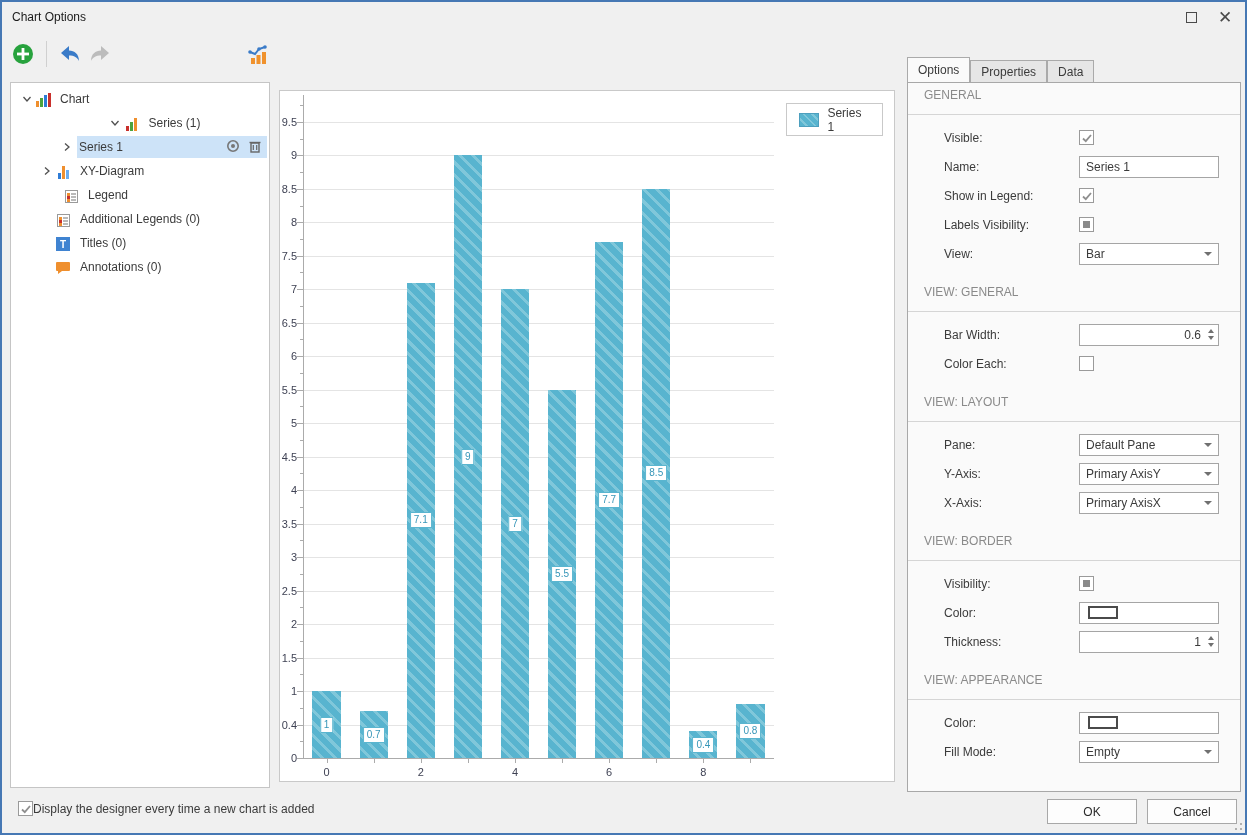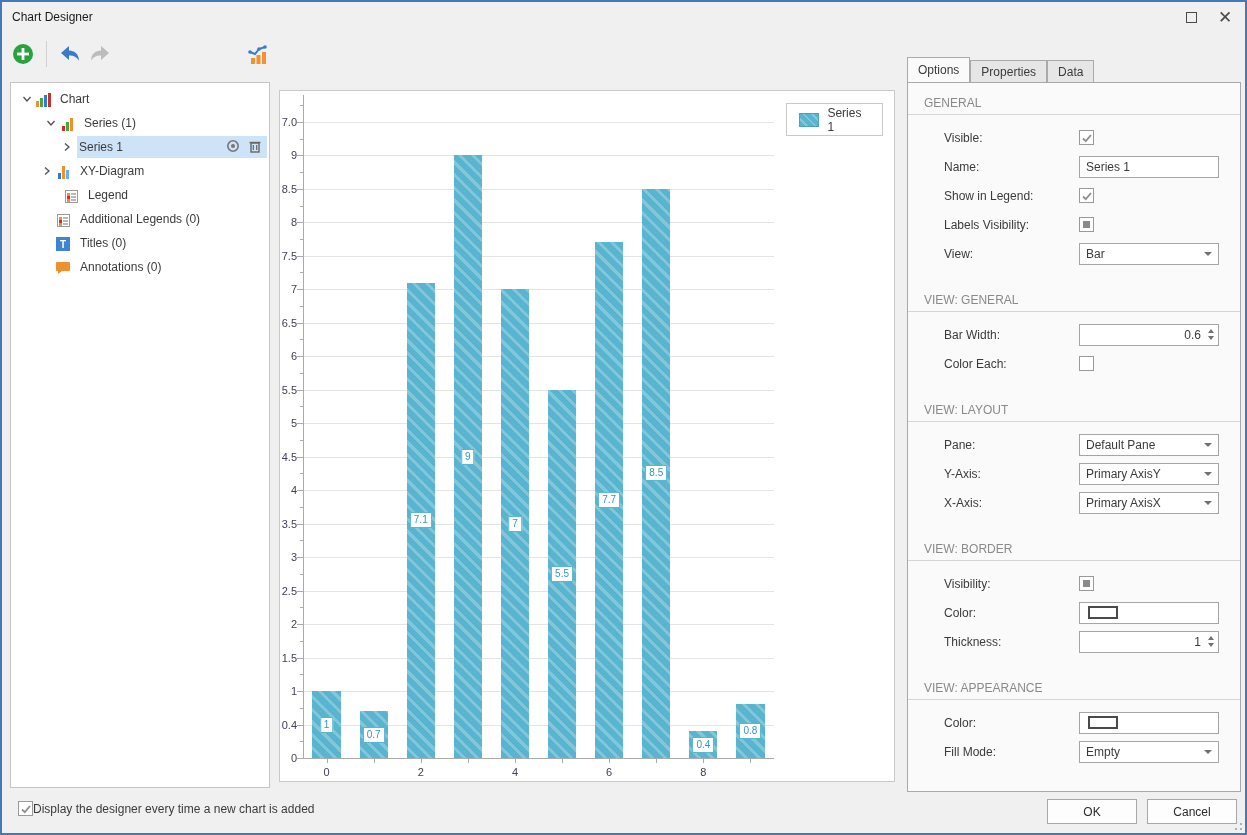--- a/index.html
+++ b/index.html
@@ -49,21 +49,21 @@
   .cl-legend { position:absolute; background:#fff; border:1px solid #c9c9c9; display:flex; align-items:center; padding:0 12px; gap:8px; }
   .cl-swatch { width:21px; height:14px; background:repeating-linear-gradient(45deg,#58b4cf 0 4px,#80c7da 4px 6px); border:1px solid #4d9fbe; }
 
   
   .tabs { position:absolute; left:905px; top:55px; height:25px; display:flex; align-items:flex-end; }
   .tab { border:1px solid #aaa; border-bottom:none; background:#e6e6e6; padding:0 10px; height:22px; display:flex; align-items:center; color:#3b3b3b; }
   .tab.active { background:#fafafa; height:25px; position:relative; z-index:2; }
   .panel { position:absolute; left:905px; top:80px; width:334px; height:710px; background:#fafafa; border:1px solid #a8a8a8; overflow:hidden; }
   .section { margin-top:10px; }
   .section + .section { margin-top:22px; }
-  .sechead { height:22px; padding-left:16px; color:#8a8a8a; display:flex; align-items:flex-end; padding-bottom:4px; border-bottom:1px solid #d5d5d5; }
+  .sechead { height:22px; padding-left:16px; color:#8a8a8a; display:flex; align-items:flex-end; padding-bottom:12px; border-bottom:1px solid #d5d5d5; }
   .secrows { padding-top:8px; }
   .prow { height:29px; display:flex; align-items:center; padding-left:16px; padding-right:21px; }
   .plabel { flex:1;margin-left:20px; }
   .pctrl { width:140px; flex:none; display:flex; align-items:center; }
   .cb { width:15px; height:15px; border:1px solid #9a9a9a; background:#fff; display:flex; align-items:center; justify-content:center; }
   .cb .ind { width:7px; height:7px; background:#8a8a8a; }
   .tinput { width:140px; height:22px; border:1px solid #a5a5a5; background:#fff; display:flex; align-items:center; padding:0 6px; }
   .dd { width:140px; height:22px; border:1px solid #a5a5a5; background:#fff; display:flex; align-items:center; padding:0 6px; }
   .dd .ddval { flex:1; }
   .dd-arrow { width:0; height:0; border-left:4px solid transparent; border-right:4px solid transparent; border-top:4px solid #707070; }
@@ -81,21 +81,21 @@
   .btn-cancel { left:1145px; }
   .grip { position:absolute; right:3px; bottom:3px; width:12px; height:12px; }
   .grip i { position:absolute; width:2px; height:2px; background:#b0b0b0; }
 </style>
 </head>
 <body>
 
 <div class="window">
 
   <div class="titlebar">
-    <span class="title">Chart Designer</span>
+    <span class="title">Chart Options</span>
     <div class="winbtn btn-max">
         <span class="maxglyph"></span>
       </div>
     <div class="winbtn btn-close">
         <span>✕</span>
       </div>
   </div>
 
   <div class="toolbar" id="toolbar">
       <div class="tbtn">
@@ -149,21 +149,21 @@
         <span class="ticon">
           <span class="bars" style="display: inline-flex;">
             <i style="background: rgb(239, 143, 46); height: 6px;"></i>
             <i style="background: rgb(76, 163, 63); height: 9px;"></i>
             <i style="background: rgb(47, 124, 214); height: 12px;"></i>
             <i style="background: rgb(201, 48, 44); height: 14px;"></i>
           </span>
         </span>
         <span class="tlabel">Chart</span>
       </div>
-      <div class="trow" style="padding-left: 32px;">
+      <div class="trow" style="padding-left: 32px; justify-content: center;">
         <span class="expander">
           <span style="display: inline-flex;">
             <svg xmlns="http://www.w3.org/2000/svg" width="10" height="10" viewBox="0 0 10 10">
               <polyline points="1.5,3 5,7 8.5,3" fill="none" stroke="#505050" stroke-width="1.3"></polyline>
             </svg>
           </span>
         </span>
         <span class="ticon">
           <span class="bars" style="display: inline-flex;">
             <i style="background: rgb(201, 48, 44); height: 5px;"></i>
@@ -331,21 +331,21 @@
       <div class="ylab" style="left: -21px; top: 192.212px;">7</div>
       <div class="tick" style="left: 17px; top: 164.727px; width: 6px; height: 1px;"></div>
       <div class="ylab" style="left: -21px; top: 158.727px;">7.5</div>
       <div class="tick" style="left: 17px; top: 131.242px; width: 6px; height: 1px;"></div>
       <div class="ylab" style="left: -21px; top: 125.242px;">8</div>
       <div class="tick" style="left: 17px; top: 97.7576px; width: 6px; height: 1px;"></div>
       <div class="ylab" style="left: -21px; top: 91.7576px;">8.5</div>
       <div class="tick" style="left: 17px; top: 64.2727px; width: 6px; height: 1px;"></div>
       <div class="ylab" style="left: -21px; top: 58.2727px;">9</div>
       <div class="tick" style="left: 17px; top: 30.7879px; width: 6px; height: 1px;"></div>
-      <div class="ylab" style="left: -21px; top: 24.7879px;">7.0</div>
+      <div class="ylab" style="left: -21px; top: 24.7879px;">9.5</div>
       <div class="tick" style="left: 20px; top: 650.258px; width: 3px; height: 1px;"></div>
       <div class="tick" style="left: 20px; top: 616.773px; width: 3px; height: 1px;"></div>
       <div class="tick" style="left: 20px; top: 583.288px; width: 3px; height: 1px;"></div>
       <div class="tick" style="left: 20px; top: 549.803px; width: 3px; height: 1px;"></div>
       <div class="tick" style="left: 20px; top: 516.318px; width: 3px; height: 1px;"></div>
       <div class="tick" style="left: 20px; top: 482.833px; width: 3px; height: 1px;"></div>
       <div class="tick" style="left: 20px; top: 449.348px; width: 3px; height: 1px;"></div>
       <div class="tick" style="left: 20px; top: 415.864px; width: 3px; height: 1px;"></div>
       <div class="tick" style="left: 20px; top: 382.379px; width: 3px; height: 1px;"></div>
       <div class="tick" style="left: 20px; top: 348.894px; width: 3px; height: 1px;"></div>

